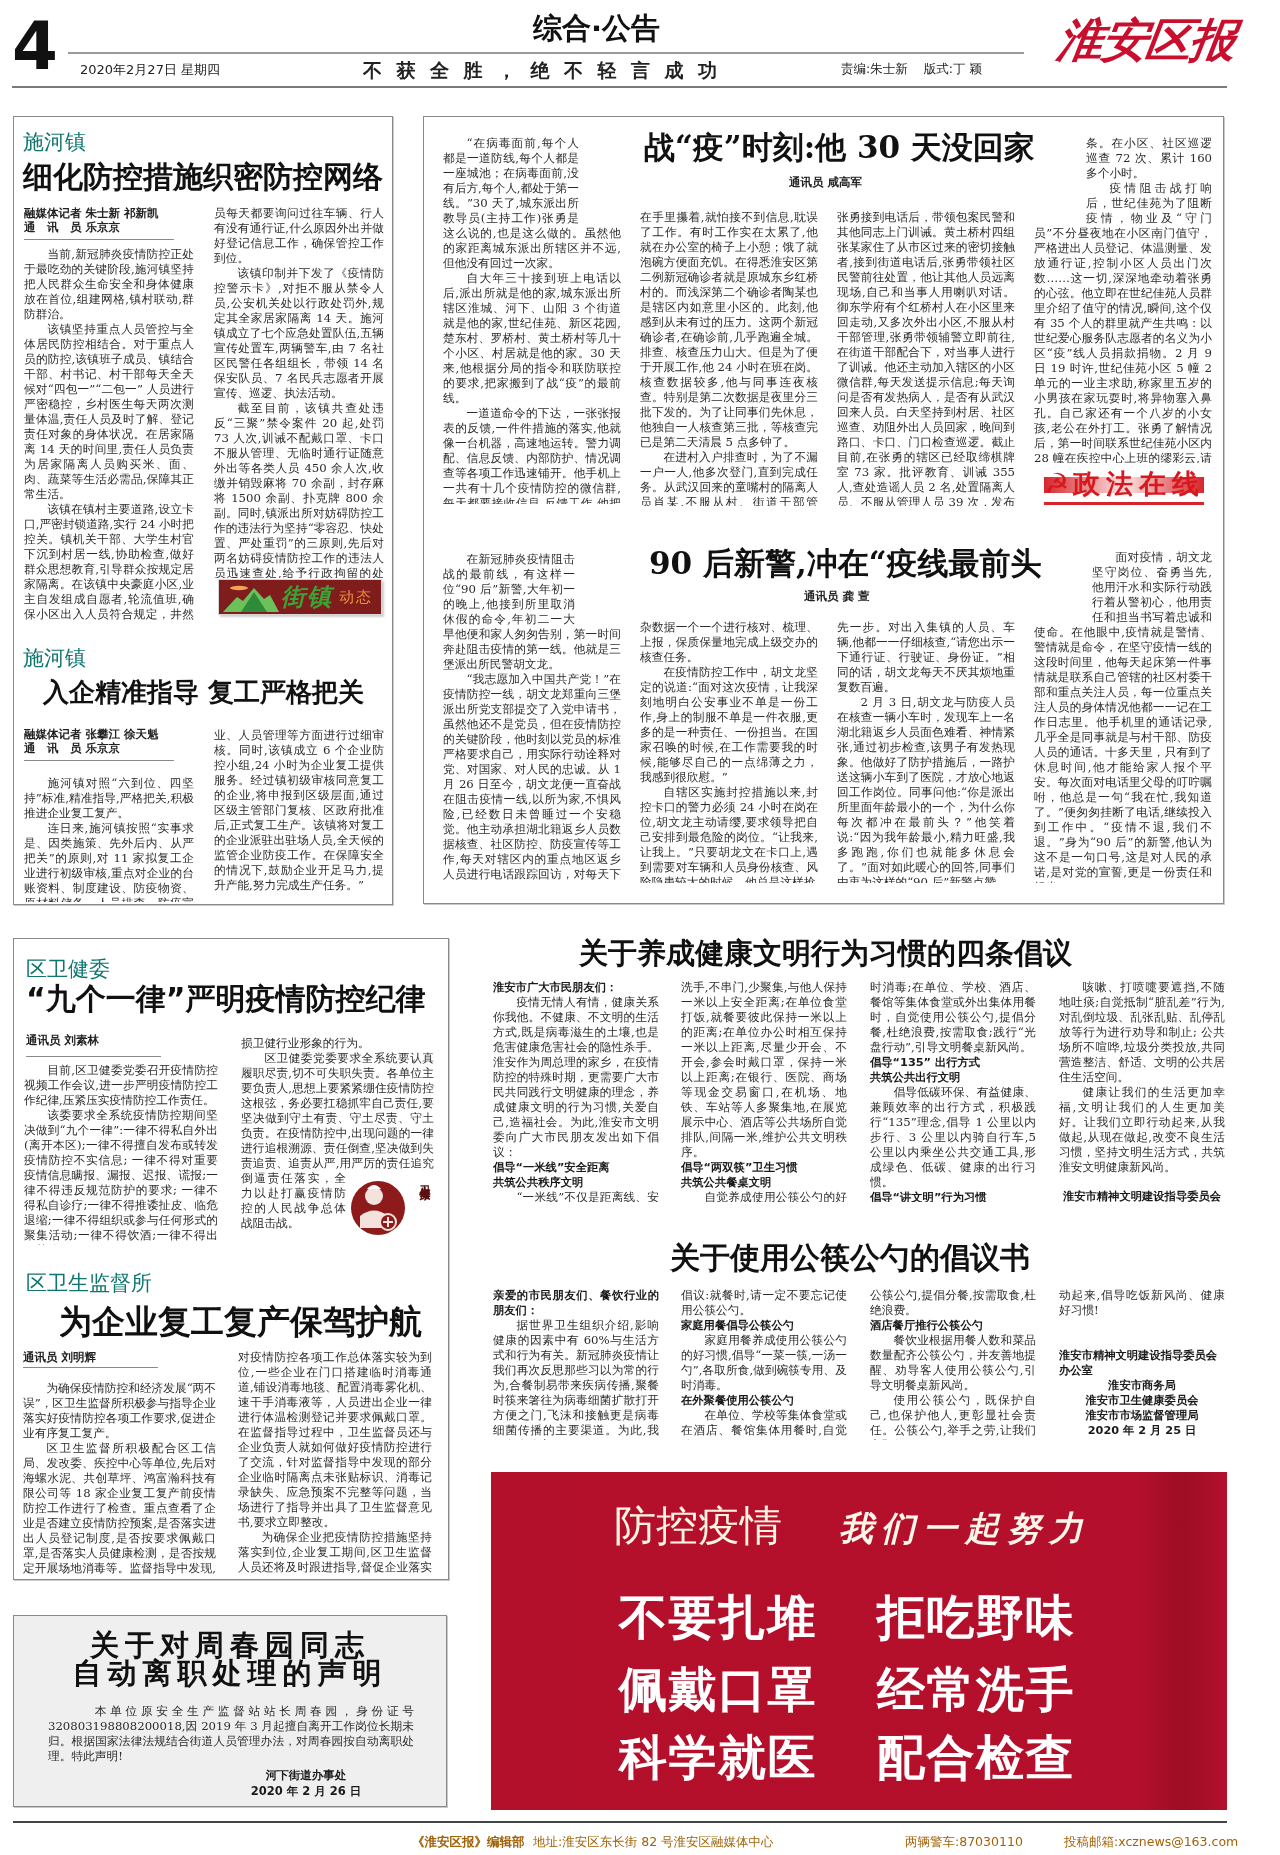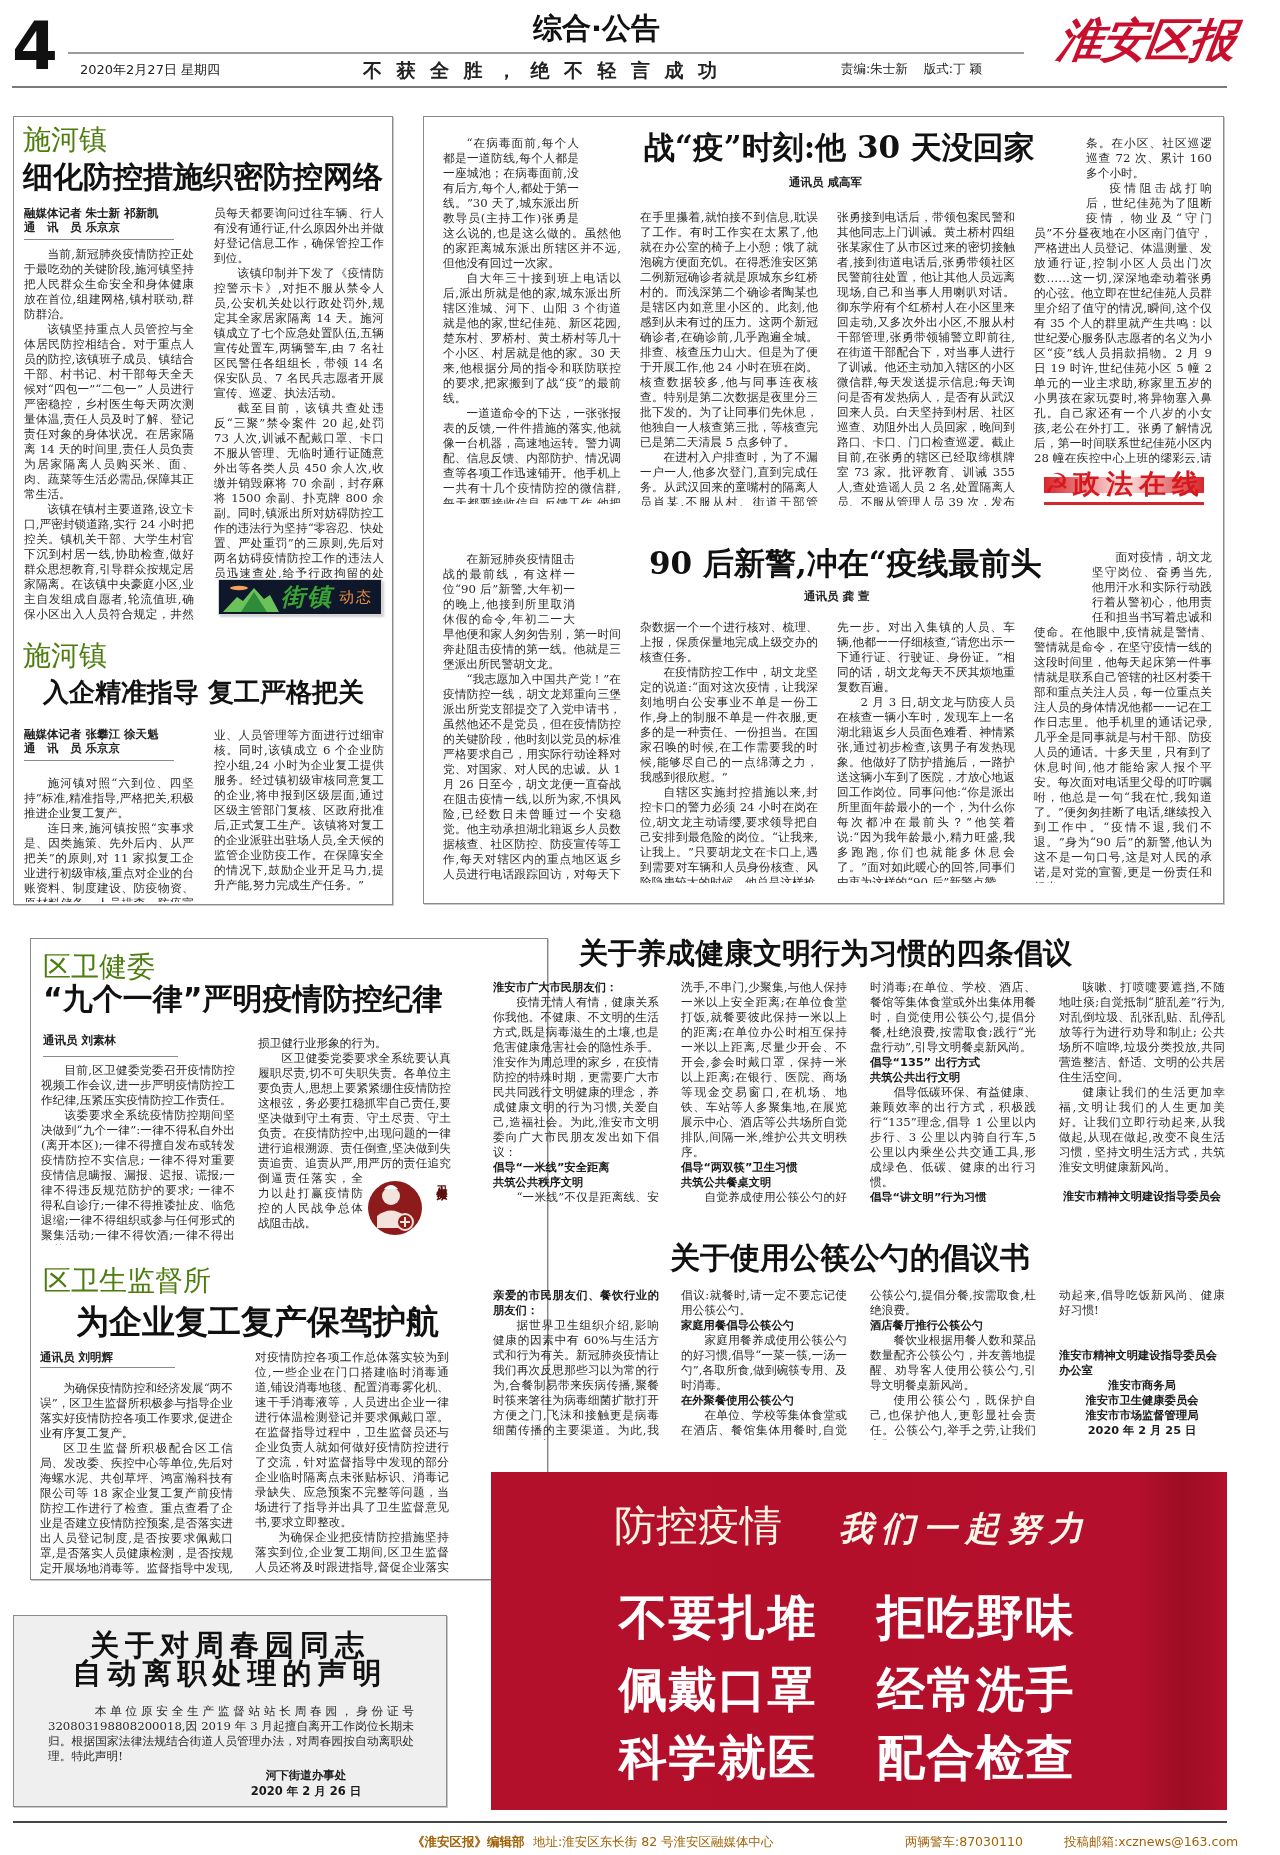--- a/index.html
+++ b/index.html
@@ -1,20 +1,20 @@
 <!DOCTYPE html>
 <html><head>
 <meta charset="utf-8">
 <style>
 *{margin:0;padding:0;box-sizing:border-box}
 html,body{width:1280px;height:1855px;background:#fff;overflow:hidden}
 body{font-family:"DejaVu Serif",serif;color:#222}
 #page{position:relative;width:1280px;height:1855px;background:#fff}
 .box{position:absolute;border:1px solid #8a8a8a;box-shadow:1px 1px 0 #c9c9c9;background:#fff}
-.label{position:absolute;font-family:Liberation Mono, monospace;font-size:28px;line-height:24px;color:#4d7c0f;white-space:nowrap}
+.label{position:absolute;font-family:Liberation Serif, serif;font-size:21px;line-height:24px;color:#0f766e;white-space:nowrap}
 .hl-sans{position:absolute;font-family:"DejaVu Sans",sans-serif;font-weight:bold;color:#111;white-space:nowrap;line-height:1.05}
 .hl-serif{position:absolute;font-family:"DejaVu Serif",serif;font-weight:bold;color:#111;white-space:nowrap;line-height:1.05}
 .byline{position:absolute;font-family:"DejaVu Sans",sans-serif;font-size:11.5px;font-weight:bold;line-height:14px;color:#222;border-bottom:1px solid #8a8a8a;padding-bottom:5px;white-space:nowrap}
 .byline.plain{border-bottom:none;padding-bottom:0}
 .col{position:absolute;font-size:11.7px;line-height:15px;text-align:justify;overflow:hidden;color:#2b2b2b}
 .col p{text-indent:2em}
 .col p.cont{text-indent:0}
 .col .sub{text-indent:0;font-family:"DejaVu Sans",sans-serif;font-weight:bold;font-size:11.3px;color:#1a1a1a}
 .col .salute{text-indent:0;font-family:"DejaVu Sans",sans-serif;font-weight:bold;font-size:11.3px;color:#1a1a1a}
 .col .sig{text-indent:0;text-align:center;font-family:"DejaVu Sans",sans-serif;font-weight:bold;font-size:11.3px;color:#1a1a1a}
@@ -24,21 +24,21 @@
 .rule{position:absolute;background:#8f8f8f}
 
 .pnum{position:absolute;left:12px;top:14px;font-family:"DejaVu Sans",sans-serif;font-weight:bold;font-size:66px;line-height:66px;color:#111}
 .section{position:absolute;left:533px;top:12px;font-family:"DejaVu Sans",sans-serif;font-weight:bold;font-size:29px;line-height:32px;color:#111;white-space:nowrap}
 .date{position:absolute;left:80px;top:61px;font-family:"DejaVu Sans",sans-serif;font-size:13px;color:#222;white-space:nowrap}
 .slogan{position:absolute;left:363px;top:58px;font-family:"DejaVu Serif",serif;font-weight:bold;font-size:19px;letter-spacing:14.5px;color:#222;white-space:nowrap}
 .editors{position:absolute;left:841px;top:61px;font-family:"DejaVu Sans",sans-serif;font-size:12.5px;color:#222;white-space:nowrap}
 .editors span+span{margin-left:16px}
 .logo{position:absolute;left:1058px;top:10px;width:168px;height:60px;font-family:"DejaVu Serif",serif;font-style:italic;font-weight:bold;font-size:46px;line-height:60px;color:#c8102e;letter-spacing:-2px;white-space:nowrap;transform:skewX(-8deg)}
 
-.jz-logo{position:absolute;border:1px solid #d6d6d6;box-shadow:2px 2px 2px #cfcfcf;background:#0f172a;display:flex;align-items:center;padding-left:4px}
+.jz-logo{position:absolute;border:1px solid #d6d6d6;box-shadow:2px 2px 2px #cfcfcf;background:#7f1d1d;display:flex;align-items:center;padding-left:4px}
 .jz-main{font-family:"DejaVu Serif",serif;font-weight:bold;font-style:italic;font-size:24px;color:#3aa335;margin-left:2px;letter-spacing:2px}
 .jz-sub{font-family:"DejaVu Sans",sans-serif;font-size:15px;color:#f0903f;margin-left:6px;letter-spacing:2px}
 .zf-logo{position:absolute}
 .zf-band{position:absolute;left:0;top:10px;width:100%;height:16px;background:linear-gradient(to right,#d7262b,#f8d2d2 45%,#f8d2d2 55%,#d7262b)}
 .zf-line{position:absolute;left:0;bottom:0;width:100%;height:3px;background:#d7262b}
 .zf-text{position:absolute;left:0;top:0;width:100%;text-align:center;font-family:"DejaVu Sans",sans-serif;font-weight:bold;font-size:27px;line-height:34px;color:#d7191f;letter-spacing:6px;white-space:nowrap}
 .zf-icon{font-size:28px;color:#d7191f;margin-right:4px;letter-spacing:0}
 .hw-logo{float:right;clear:right;width:84px;height:70px;margin-left:4px;position:relative}
 .hw-text{position:absolute;right:4px;top:4px;writing-mode:vertical-rl;font-family:"DejaVu Sans",sans-serif;font-weight:bold;font-size:11px;color:#5a1010;line-height:12px;letter-spacing:1px}
 
@@ -153,21 +153,21 @@
     <div class="col" style="left:413px;top:503px;width:178px;height:263px">
       <p class="cont">先一步。对出入集镇的人员、车辆,他都一一仔细核查,“请您出示一下通行证、行驶证、身份证。”相同的话，胡文龙每天不厌其烦地重复数百遍。</p>
       <p>2 月 3 日,胡文龙与防疫人员在核查一辆小车时，发现车上一名湖北籍返乡人员面色难看、神情紧张,通过初步检查,该男子有发热现象。他做好了防护措施后，一路护送这辆小车到了医院，才放心地返回工作岗位。同事问他:“你是派出所里面年龄最小的一个，为什么你每次都冲在最前头？”他笑着说:“因为我年龄最小,精力旺盛,我多跑跑,你们也就能多休息会了。”面对如此暖心的回答,同事们由衷为这样的“90 后”新警点赞。</p>
     </div>
     <div class="col" style="left:610px;top:433px;width:178px;height:333px">
       <div class="spL" style="width:58px;height:75px"></div>
       <p>面对疫情，胡文龙坚守岗位、奋勇当先,他用汗水和实际行动践行着从警初心，他用责任和担当书写着忠诚和使命。在他眼中,疫情就是警情、警情就是命令，在坚守疫情一线的这段时间里，他每天起床第一件事情就是联系自己管辖的社区村委干部和重点关注人员，每一位重点关注人员的身体情况他都一一记在工作日志里。他手机里的通话记录,几乎全是同事就是与村干部、防疫人员的通话。十多天里，只有到了休息时间,他才能给家人报个平安。每次面对电话里父母的叮咛嘱咐，他总是一句“我在忙,我知道了。”便匆匆挂断了电话,继续投入到工作中。“疫情不退,我们不退。”身为“90 后”的新警,他认为这不是一句口号,这是对人民的承诺,是对党的宣誓,更是一份责任和担当。</p>
     </div>
   </section>
 
-  <section class="box" style="left:30px;top:938px;width:518px;height:642px">
+  <section class="box" style="left:13px;top:938px;width:436px;height:642px">
     <div class="label" style="left:12px;top:18px">区卫健委</div>
     <h2 class="hl-sans" style="left:12px;top:44px;font-size:30px">“九个一律”严明疫情防控纪律</h2>
     <div class="byline" style="left:12px;top:94px;width:135px;padding-bottom:9px">通讯员 刘素林</div>
     <div class="col" style="left:10px;top:124px;width:194px;height:182px">
       <p>目前,区卫健委党委召开疫情防控视频工作会议,进一步严明疫情防控工作纪律,压紧压实疫情防控工作责任。</p>
       <p>该委要求全系统疫情防控期间坚决做到“九个一律”:一律不得私自外出(离开本区);一律不得擅自发布或转发疫情防控不实信息; 一律不得对重要疫情信息瞒报、漏报、迟报、谎报;一律不得违反规范防护的要求; 一律不得私自诊疗;一律不得推诿扯皮、临危退缩;一律不得组织或参与任何形式的聚集活动;一律不得饮酒;一律不得出现其他有</p>
     </div>
     <div class="col" style="left:227px;top:97px;width:193px;height:209px">
       <div style="float:right;width:0;height:136px"></div>
       <div class="hw-logo">

